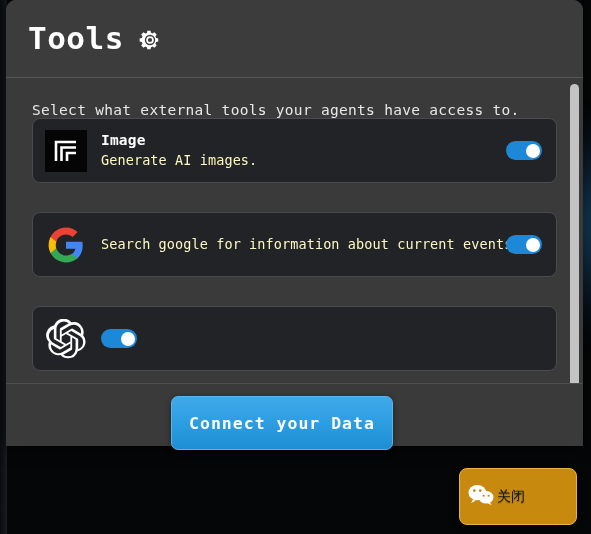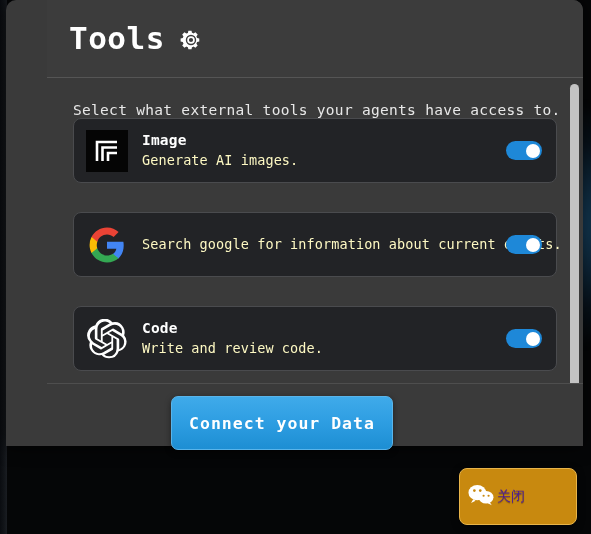--- a/index.html
+++ b/index.html
@@ -40,21 +40,20 @@
     left: 6px;
     top: 0;
     width: 577px;
     height: 446px;
     background: #3a3a3a;
     border-radius: 10px 10px 0 0;
     overflow: hidden;
     box-shadow: 0 0 18px rgba(0,0,0,0.75);
     display: flex;
     flex-direction: column;
-    padding-left: 41px;
   }
 
   
   #modal-header {
     height: 78px;
     flex: 0 0 78px;
     background: #3c3c3c;
     border-bottom: 1px solid #555;
     display: flex;
     align-items: center;
@@ -230,21 +229,21 @@
     padding-left: 7px;
     box-shadow: 0 2px 7px rgba(0,0,0,0.5);
     cursor: pointer;
   }
   #wechat-badge .wx-logo { flex: 0 0 28px; margin-right: 2px; }
   #wechat-badge .wx-text {
     display: flex;
     flex-direction: column;
     align-items: center;
     font-family: "DejaVu Sans", "Liberation Sans", sans-serif;
-    color: #4c1d95;
+    color: #0f172a;
     line-height: 1.05;
     text-shadow: 0 1px 1px rgba(0,0,0,0.35);
   }
   #wechat-badge .wx-top { font-size: 14px; }
   #wechat-badge .wx-bottom { font-size: 15.5px; white-space: nowrap; }
 </style>
 </head>
 <body>
 
 <div id="backdrop">
@@ -303,24 +302,20 @@
       <div class="toggle">
         <div class="knob"></div>
       </div>
     </div>
 
     <div class="tool-card">
       <div class="tool-icon">
         <svg width="40" height="40" viewBox="0 0 24 24">
           <path fill="#ffffff" d="M22.28 9.82a5.98 5.98 0 0 0-.52-4.91 6.05 6.05 0 0 0-6.51-2.9A6 6 0 0 0 4.98 3.76a5.98 5.98 0 0 0-3.997 2.9 6.05 6.05 0 0 0 .743 7.1 5.98 5.98 0 0 0 .52 4.91 6.05 6.05 0 0 0 6.51 2.9A5.98 5.98 0 0 0 13.26 23.5a6.05 6.05 0 0 0 5.77-4.21 5.98 5.98 0 0 0 3.997-2.9 6.05 6.05 0 0 0-.747-6.57zm-9.02 12.6a4.48 4.48 0 0 1-2.88-1.04l.14-.08 4.78-2.76a.79.79 0 0 0 .39-.68v-6.74l2.02 1.17a.07.07 0 0 1 .04.05v5.58a4.5 4.5 0 0 1-4.49 4.5zM3.6 18.3a4.47 4.47 0 0 1-.54-3.01l.14.08 4.78 2.76c.24.14.54.14.78 0l5.84-3.37v2.33a.08.08 0 0 1-.03.06l-4.83 2.79a4.5 4.5 0 0 1-6.14-1.64zM2.34 7.9a4.48 4.48 0 0 1 2.35-1.97v5.68c0 .28.15.54.39.68l5.82 3.36-2.02 1.17a.07.07 0 0 1-.07 0L4 14.04a4.5 4.5 0 0 1-1.66-6.14zm16.6 3.86L13.1 8.38l2.02-1.16a.07.07 0 0 1 .07 0l4.83 2.79a4.49 4.49 0 0 1-.68 8.1v-5.68a.79.79 0 0 0-.39-.67zm2.01-3.02l-.14-.09-4.77-2.78a.78.78 0 0 0-.79 0L9.42 9.24V6.91a.07.07 0 0 1 .03-.06l4.83-2.79a4.49 4.49 0 0 1 6.67 4.65zM8.32 12.87L6.3 11.7a.08.08 0 0 1-.04-.06V6.07a4.49 4.49 0 0 1 7.36-3.45l-.14.08-4.78 2.76a.79.79 0 0 0-.39.68zm1.1-2.36L12.02 9l2.6 1.5v3L12.02 15l-2.6-1.5z"></path>
         </svg>
-      </div>
-      <div class="tool-text">
-        <div class="tool-name">Code</div>
-        <div class="tool-desc">Write and review code.</div>
       </div>
       <div class="toggle">
         <div class="knob"></div>
       </div>
     </div>
 
     <div class="tool-card blurred">
       <div class="tool-icon blurme">
         <div class="blur-icon">
           <div class="blob"></div>

